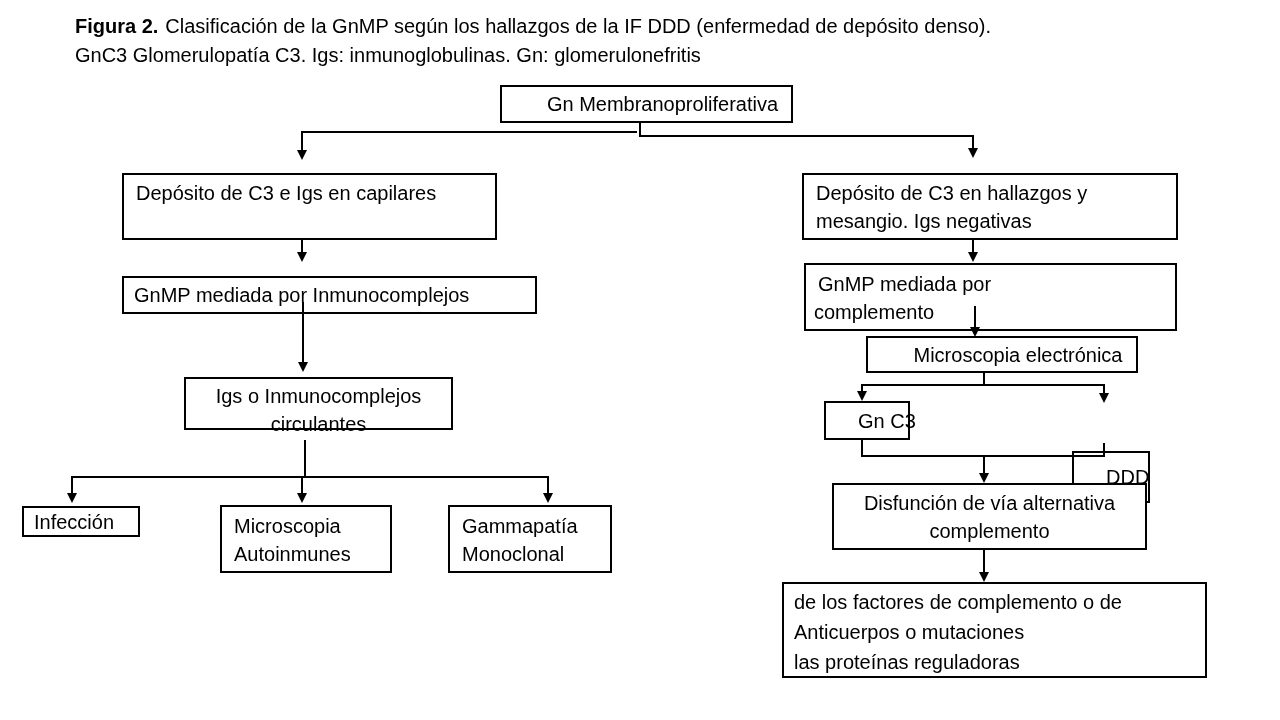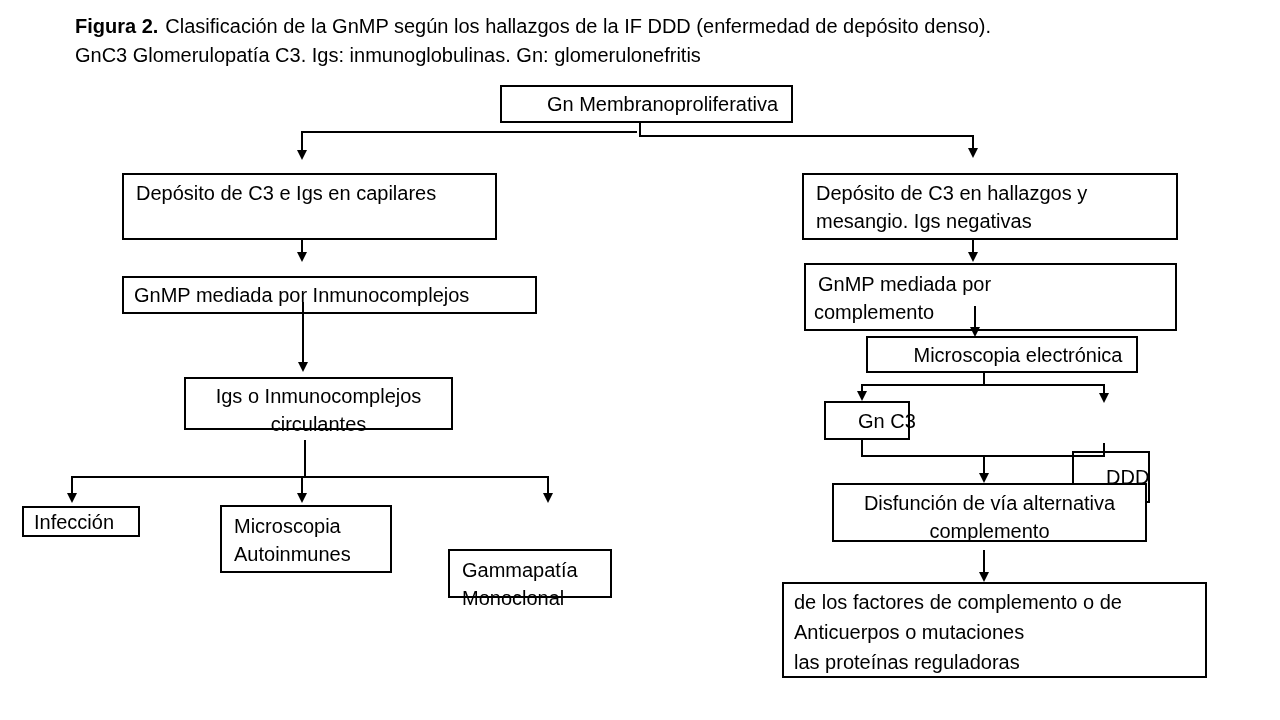--- a/index.html
+++ b/index.html
@@ -17,28 +17,28 @@
     font-size:20px;line-height:28px;white-space:nowrap;
   }
   .vcenter{display:flex;flex-direction:column;justify-content:center;padding-left:32px;}
   .hcenter{text-align:center;}
   #n-root     {left:500px;top:85px; width:293px;height:38px;}
   #n-left1    {left:122px;top:173px;width:375px;height:67px;padding:4px 8px 0 12px;}
   #n-left2    {left:122px;top:276px;width:415px;height:38px;padding-left:10px;}
   #n-left3    {left:184px;top:377px;width:269px;height:53px;padding-top:3px;}
   #n-infeccion{left:22px; top:506px;width:118px;height:31px;padding-left:10px;}
   #n-autoinm  {left:220px;top:505px;width:172px;height:68px;padding:5px 0 0 12px;}
-  #n-gammap   {left:448px;top:505px;width:164px;height:49px;padding:5px 0 8px 12px;margin-top:44px;}
+  #n-gammap   {left:448px;top:505px;width:164px;height:68px;padding:5px 0 8px 12px;}
   #n-right1   {left:802px;top:173px;width:376px;height:67px;padding:4px 0 0 12px;}
   #n-right2   {left:804px;top:263px;width:373px;height:68px;padding:5px 0 0 8px;}
   #n-right2 .line1{margin-left:4px;}
   #n-right3   {left:866px;top:336px;width:272px;height:37px;justify-content:center;}
   #n-gnc3     {left:824px;top:401px;width:86px; height:39px;}
   #n-ddd      {left:1072px;top:403px;width:78px;height:52px;margin-top:48px;}
-  #n-disf     {left:832px;top:483px;width:315px;height:59px;padding-top:4px;}
+  #n-disf     {left:832px;top:483px;width:315px;height:67px;padding-top:4px;}
   #n-anticuer {left:782px;top:582px;width:425px;height:96px;padding:3px 0 0 10px;line-height:30px;}
   
   .vl{position:absolute;width:2px;background:#000;}
   .hl{position:absolute;height:2px;background:#000;}
   .ah{position:absolute;width:0;height:0;border-left:5px solid transparent;border-right:5px solid transparent;border-top:10px solid #000;}
 </style>
 </head>
 <body>
 
 <div id="canvas">

